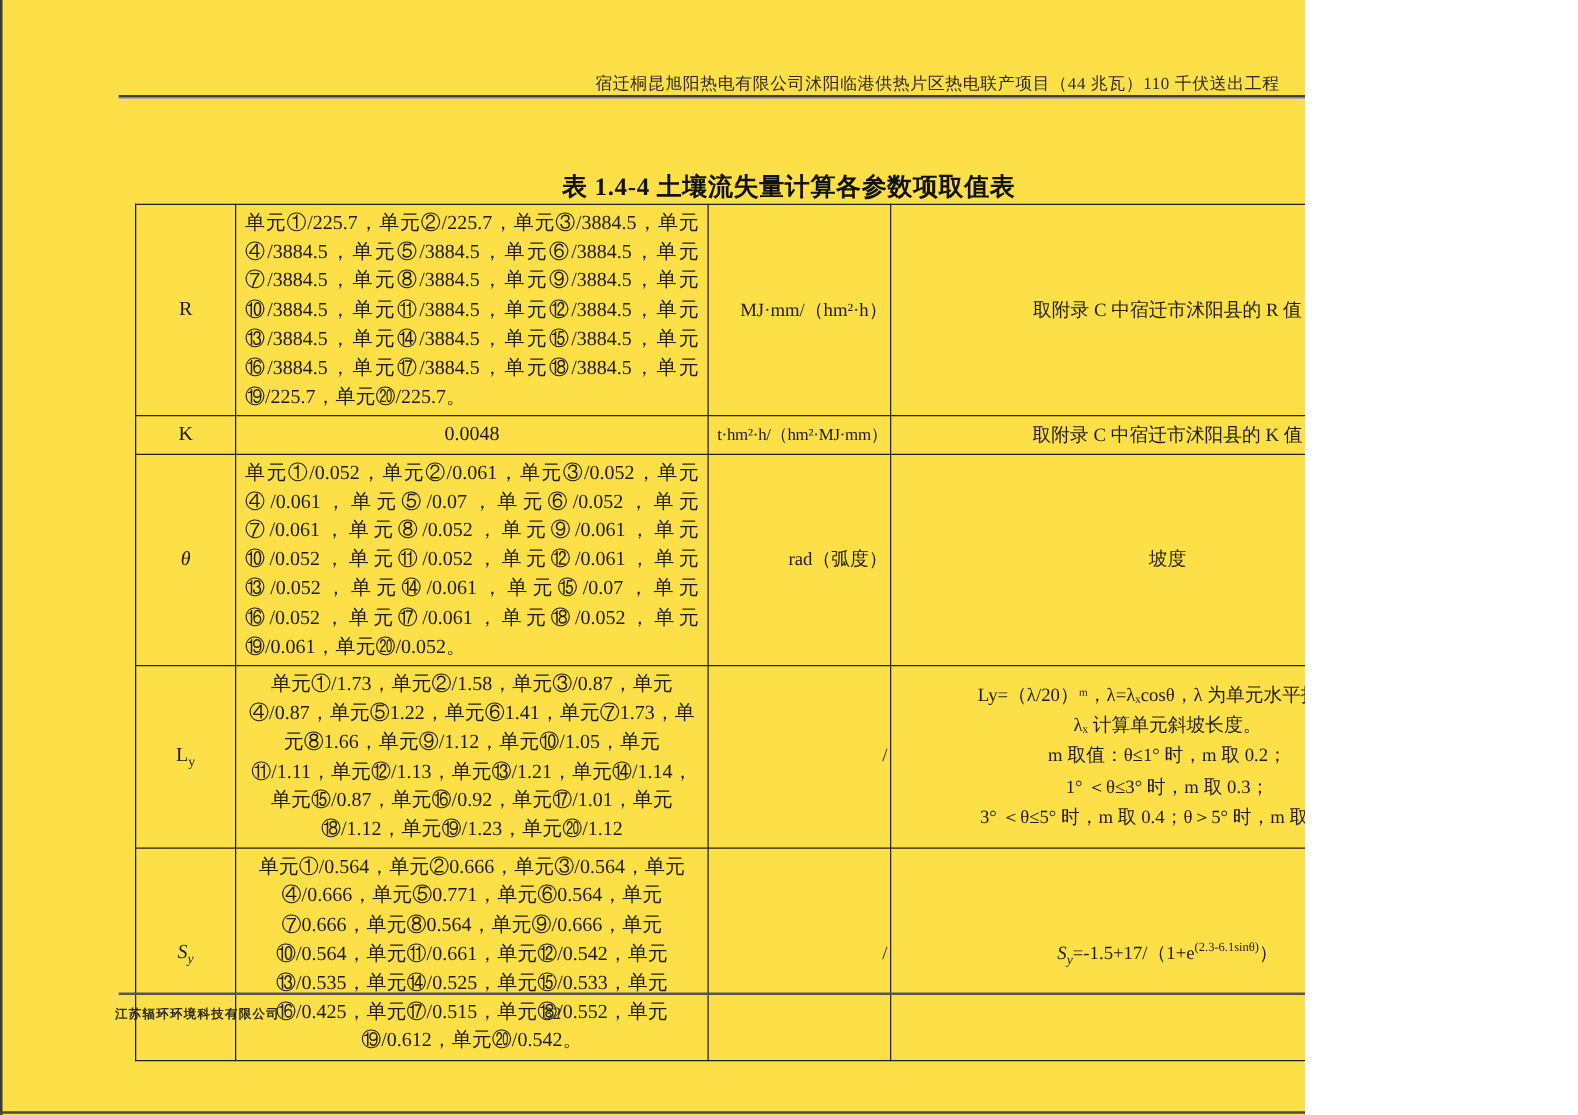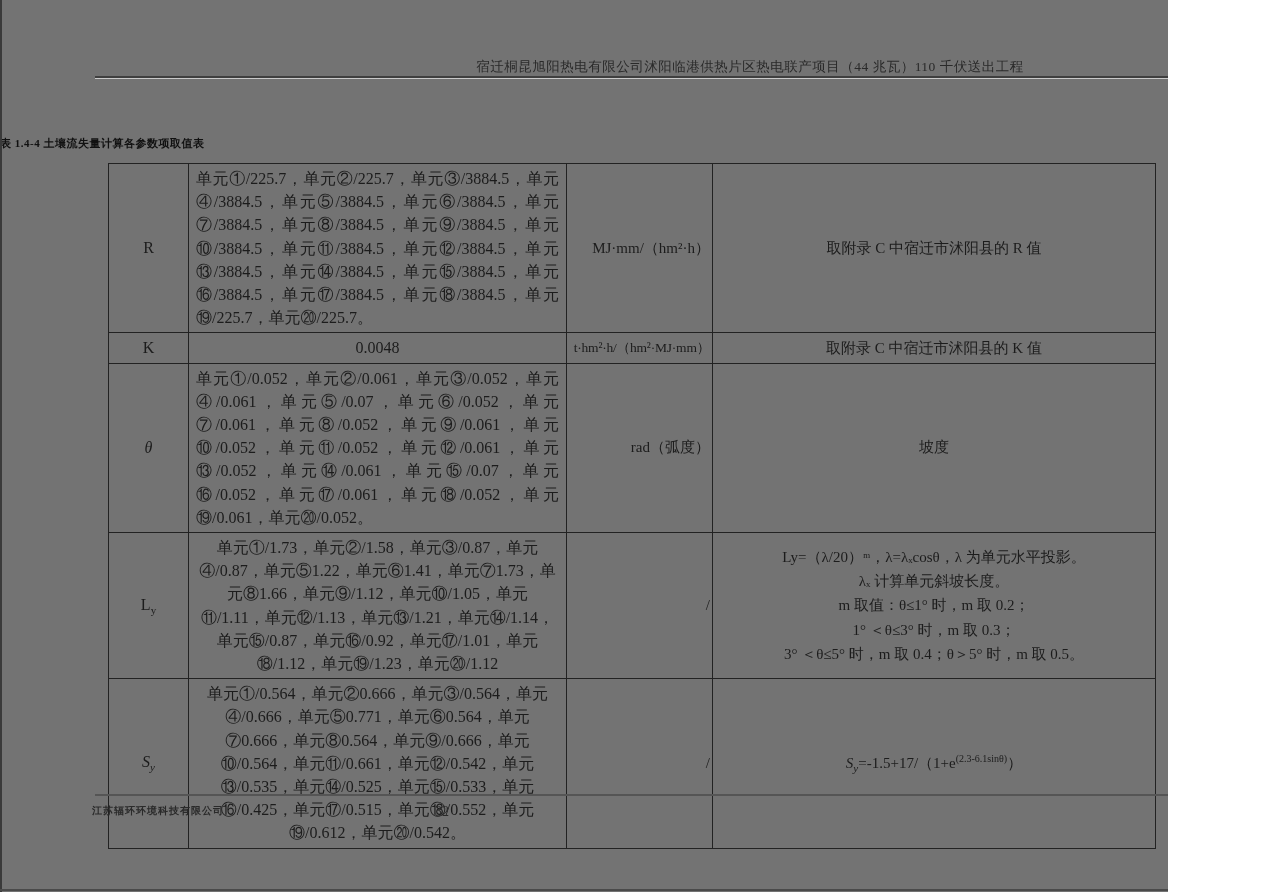--- a/index.html
+++ b/index.html
@@ -4,23 +4,23 @@
 <style>
   * { margin: 0; padding: 0; box-sizing: border-box; }
   html, body { background: #ffffff; }
   body {
     font-family: "Liberation Serif", "DejaVu Serif", serif;
     color: #1c1c1c;
     -webkit-font-smoothing: antialiased;
   }
   .page {
     position: relative;
-    width: 1168px;
+    width: 1044px;
     height: 892px;
-    background: #737373;
+    background: #fde047;
     overflow: hidden;
   }
   
   .edge-left {
     position: absolute; left: 0; top: 0; width: 2px; height: 892px;
     background: #3a3a3a;
   }
   .edge-bottom {
     position: absolute; left: 0; top: 889px; width: 1262px; height: 2px;
     background: #4a4a4a;
@@ -35,22 +35,22 @@
     white-space: nowrap;
   }
   .header-rule {
     position: absolute; left: 95px; top: 76px; width: 1073px; height: 3px;
     background: #3f3f3f;
     border-bottom: 1px solid #c9c9c9;
   }
   
   .doc-title {
     position: absolute; left: 0; top: 136px; width: 1262px;
-    text-align: left;
-    font-size: 11px;
+    text-align: center;
+    font-size: 20px;
     font-weight: bold;
     color: #111;
     letter-spacing: 0.5px;
   }
   
   table.params {
     position: absolute; left: 108px; top: 163px;
     width: 1047px;
     border-collapse: collapse;
     table-layout: fixed;

